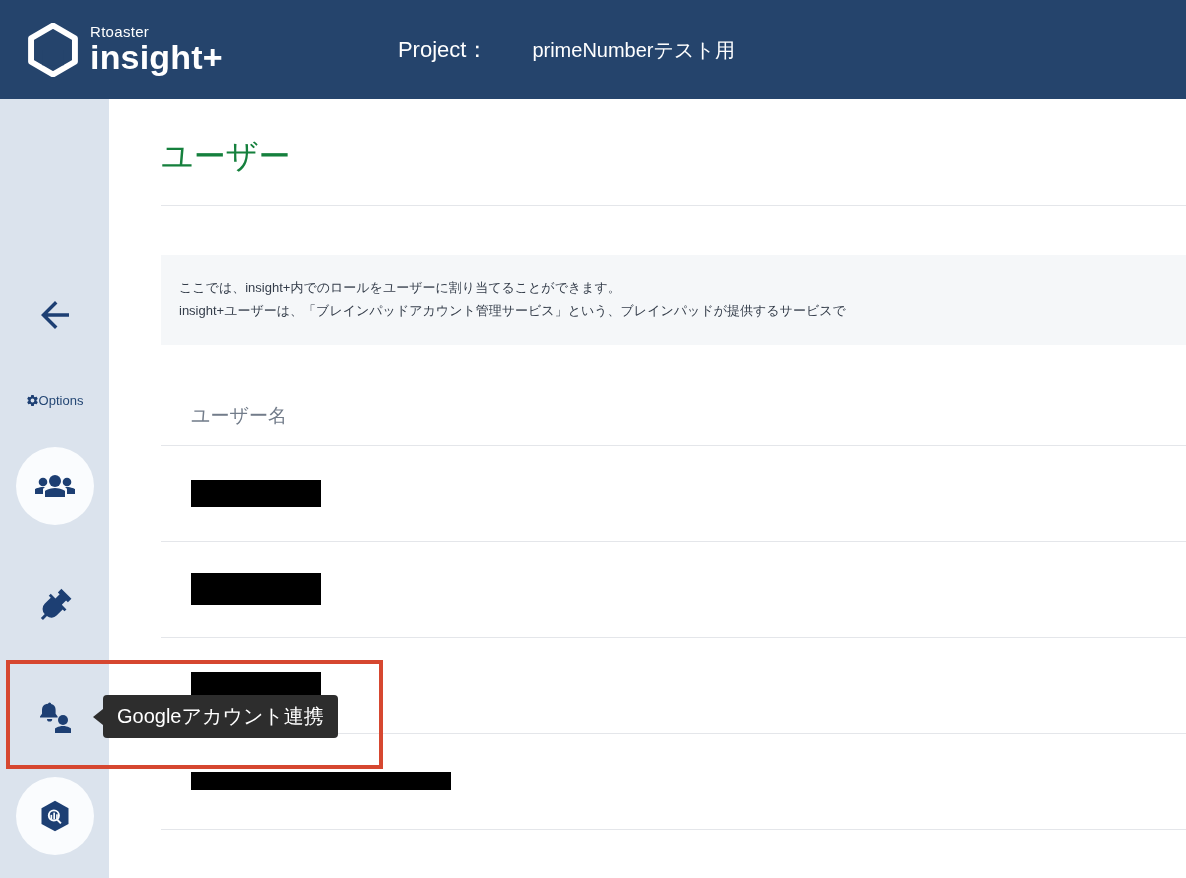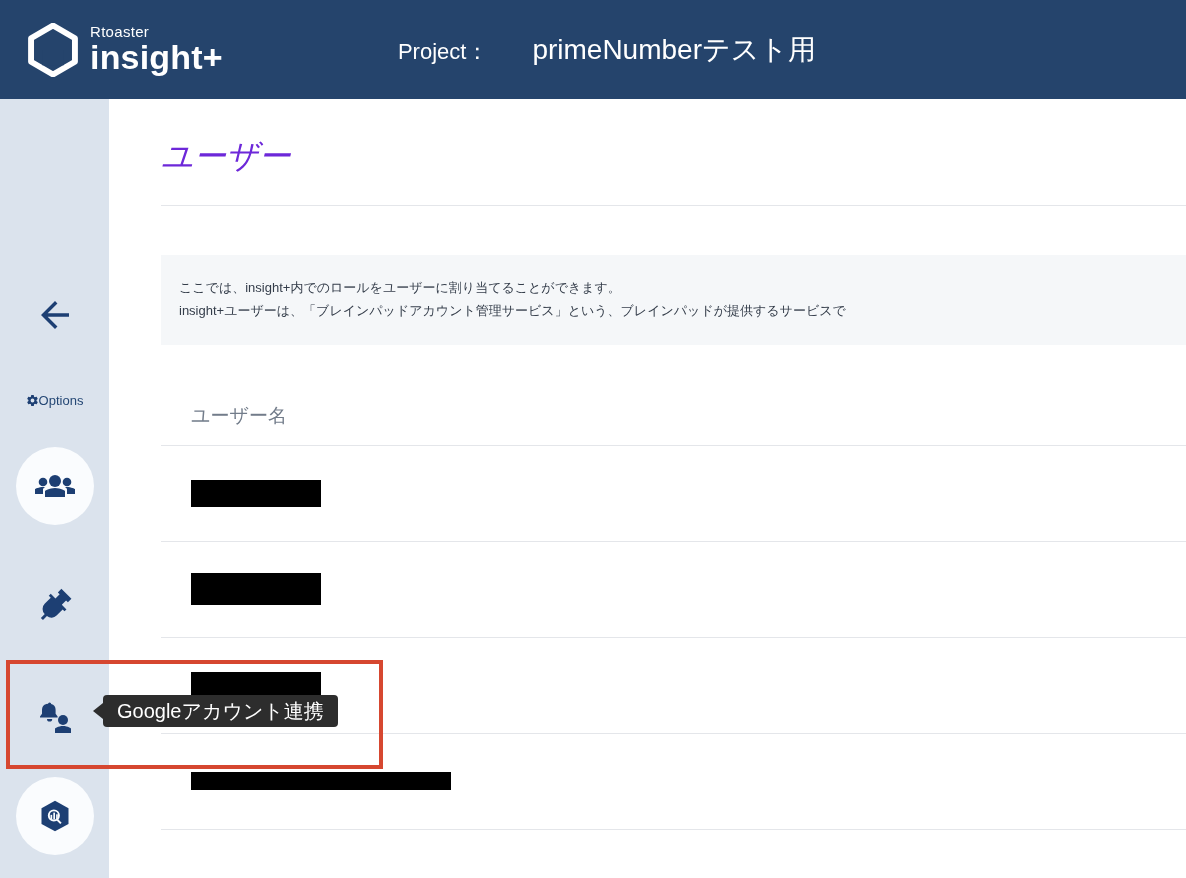--- a/index.html
+++ b/index.html
@@ -39,21 +39,21 @@
       font-weight: 600;
       letter-spacing: 0.2px;
     }
     .project-area {
       margin-left: 175px;
       display: flex;
       align-items: baseline;
       gap: 44px;
     }
     .project-label { font-size: 22px; font-weight: 500; }
-    .project-name { font-size: 28px; font-weight: 500; }
+    .project-name { font-size: 20px; font-weight: 500; }
 
     .shell {
       display: flex;
       height: calc(100% - 99px);
     }
     .sidebar {
       width: 109px;
       background: #dbe3ed;
       display: flex;
       flex-direction: column;
@@ -100,21 +100,21 @@
       left: 6px; top: 660px;
       width: 377px; height: 109px;
       border: 4px solid #d64730;
       pointer-events: none;
     }
 
     .tooltip {
       position: absolute;
       left: 103px;
       top: 695px;
-      height: 32px;
+      height: 43px;
       background: #2d2d2d;
       color: #fff;
       font-size: 20px;
       border-radius: 4px;
       display: flex;
       align-items: center;
       padding: 0 14px;
     }
     .tooltip::before {
       content: "";
@@ -128,23 +128,22 @@
 
     .main {
       flex: 1;
       background: #fff;
       padding-left: 52px;
       overflow: hidden;
     }
     .page-title {
       margin-top: 36px;
       font-size: 32px;
-      color: #6d28d9;
+      color: #15803d;
       font-weight: 500;
-      font-style: italic;
     }
     .hr { height: 1px; background: #e4e6ea; margin-top: 26px; }
     .info-box {
       margin-top: 49px;
       background: #f5f7f9;
       padding: 22px 18px;
       color: #343d4a;
       font-size: 13px;
       line-height: 1.75;
     }

